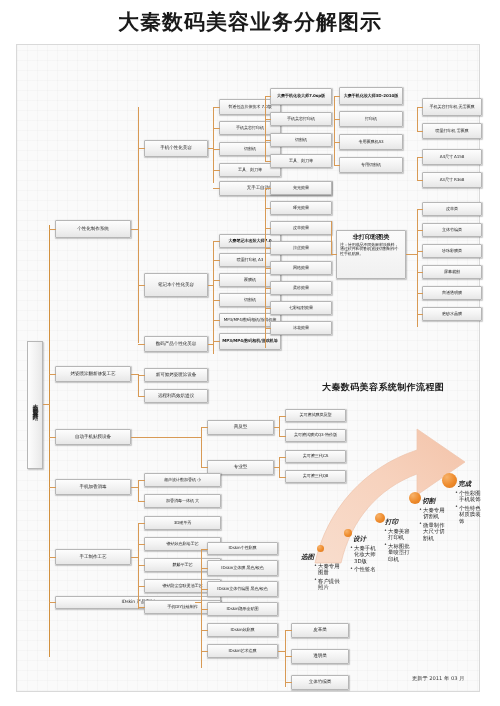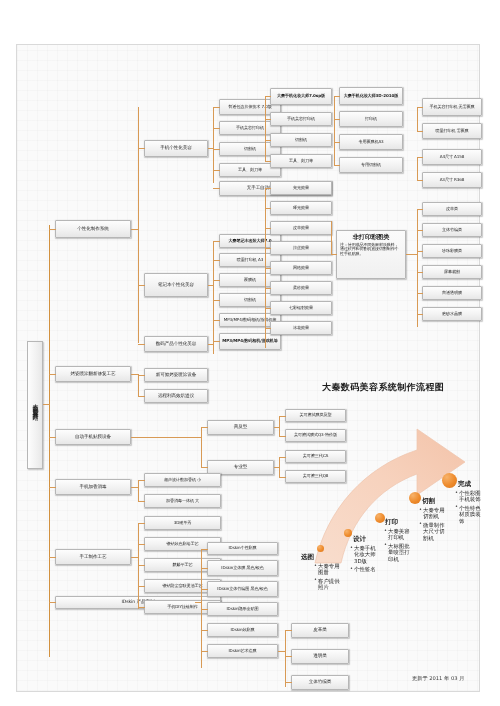--- a/index.html
+++ b/index.html
@@ -97,20 +97,21 @@
   .flow-arrow { position: absolute; }
   .dot {
     position: absolute;
     border-radius: 50%;
     background: radial-gradient(circle at 32% 28%, #f7b26a 0%, #ee8b2c 55%, #d9761c 100%);
   }
   .stage-label {
     position: absolute;
     font-size: 6.6px; font-weight: bold; color: #232323;
     white-space: nowrap;
+    font-style: italic;
   }
   .stage-col {
     position: absolute;
     width: 26px;
     font-size: 5.4px;
     color: #232323;
     line-height: 1.18;
   }
   .stage-col li { margin-bottom: 2px; list-style: none; position: relative; padding-left: 4px; }
   .stage-col li:before {
@@ -122,20 +123,21 @@
     position: absolute;
     font-size: 5.2px; color: #3a3a3a;
     white-space: nowrap;
   }
 </style>
 </head>
 <body>
 
 <div id="page">
 
+  <div class="title">大秦数码美容业务分解图示</div>
 
   <div class="canvas">
 
     <div class="rootnode" style="left:10px; top:296px; width:16px; height:128px;">
       <span>大秦数码美容业务分类介绍</span>
     </div>
 
     <div class="lnk v thick" style="left:32px; top:180px; width:1.4px; height:432px;"></div>
     <div class="lnk h" style="left:26px; top:359px; width:7px;"></div>
 

